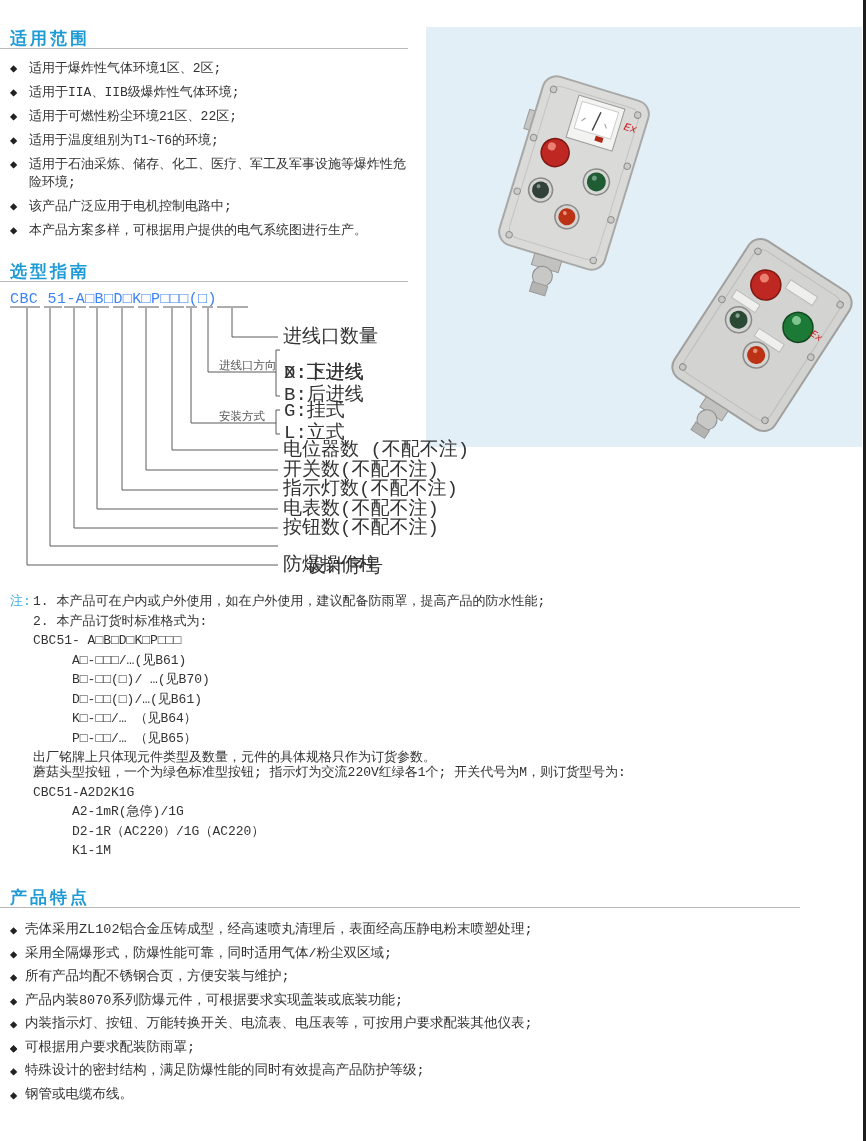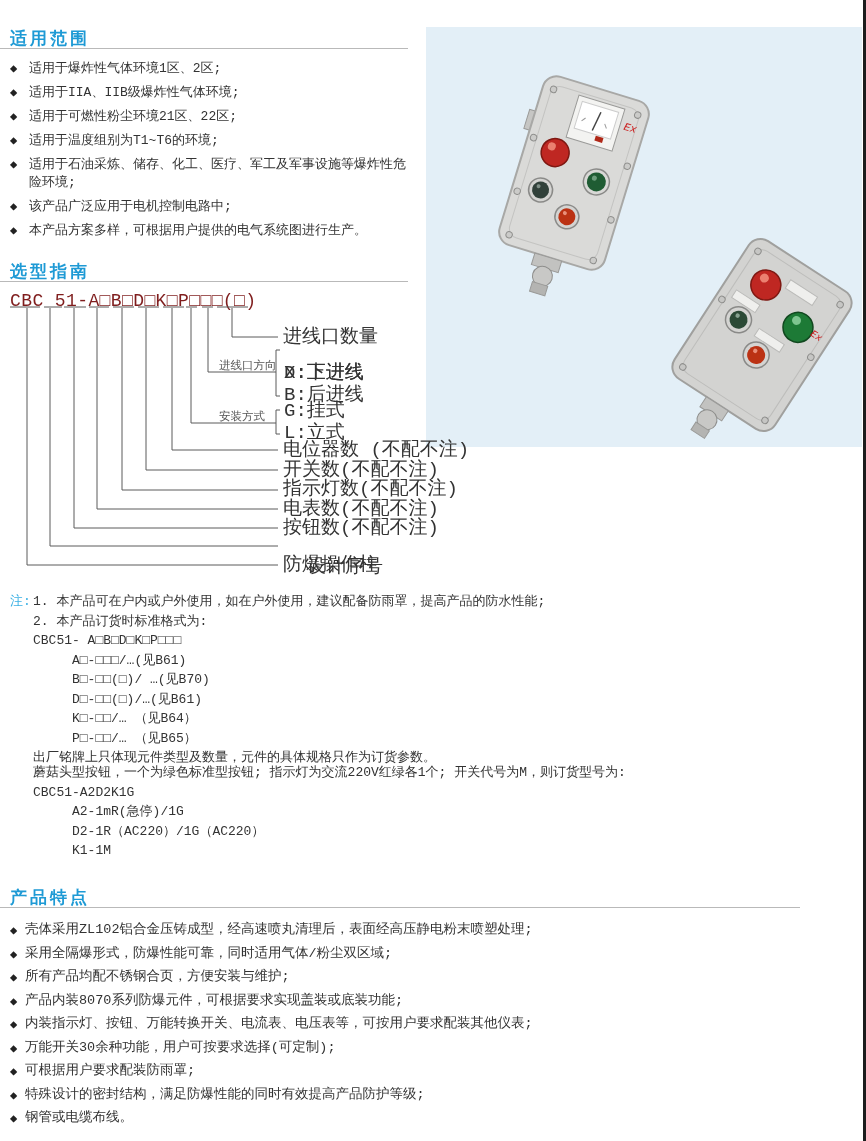--- a/index.html
+++ b/index.html
@@ -10,21 +10,21 @@
              letter-spacing:3px;margin:0;}
   .rule{position:absolute;height:1px;background:#b9b9b9;}
   
   .app-list{position:absolute;left:10px;top:60px;width:402px;list-style:none;margin:0;padding:0;
             font-size:13px;line-height:18px;color:#333;}
   .app-list li{position:relative;padding-left:19px;margin-bottom:6px;}
   .blt{position:absolute;left:0;top:0;font-size:12px;color:#222;}
   
   .photo-panel{position:absolute;left:426px;top:27px;width:436px;height:420px;background:#e3eff7;}
   
-  .model-code{position:absolute;left:10px;top:291px;font-size:18px;color:#7f1d1d;letter-spacing:.4px;}
+  .model-code{position:absolute;left:10px;top:291px;font-size:15px;color:#3b82f6;letter-spacing:.4px;}
   .dlab{position:absolute;font-size:19px;color:#333;white-space:nowrap;line-height:15px;}
   .dlab-sm{position:absolute;font-size:11.5px;color:#555;white-space:nowrap;line-height:13px;}
   .diagram-svg{position:absolute;left:0;top:300px;}
   
   .notes{position:absolute;left:10px;top:592px;width:846px;font-size:13px;line-height:19.5px;color:#333;}
   .notes .n1{position:relative;padding-left:23px;}
   .note-mark{position:absolute;left:0;top:0;color:#3bb0e4;}
   .ind1{margin-left:23px;}
   .ind2{margin-left:62px;}
   
@@ -214,18 +214,18 @@
   </div>
 
   <h2 class="sec-title" style="top:886px;">产品特点</h2>
   <div class="rule" style="left:0;top:907px;width:800px;"></div>
   <ul class="feat-list">
     <li><span class="blt">◆</span><span>壳体采用ZL102铝合金压铸成型，经高速喷丸清理后，表面经高压静电粉末喷塑处理;</span></li>
     <li><span class="blt">◆</span><span>采用全隔爆形式，防爆性能可靠，同时适用气体/粉尘双区域;</span></li>
     <li><span class="blt">◆</span><span>所有产品均配不锈钢合页，方便安装与维护;</span></li>
     <li><span class="blt">◆</span><span>产品内装8070系列防爆元件，可根据要求实现盖装或底装功能;</span></li>
     <li><span class="blt">◆</span><span>内装指示灯、按钮、万能转换开关、电流表、电压表等，可按用户要求配装其他仪表;</span></li>
-    <li><span class="blt">◆</span><span>万能开关30余种功能，用户可按要求选择(可定制);</span></li>
+    <li><span class="blt">◆</span></li>
     <li><span class="blt">◆</span><span>可根据用户要求配装防雨罩;</span></li>
     <li><span class="blt">◆</span><span>特殊设计的密封结构，满足防爆性能的同时有效提高产品防护等级;</span></li>
     <li><span class="blt">◆</span><span>钢管或电缆布线。</span></li>
   </ul>
 </div>
 
 </body></html>

